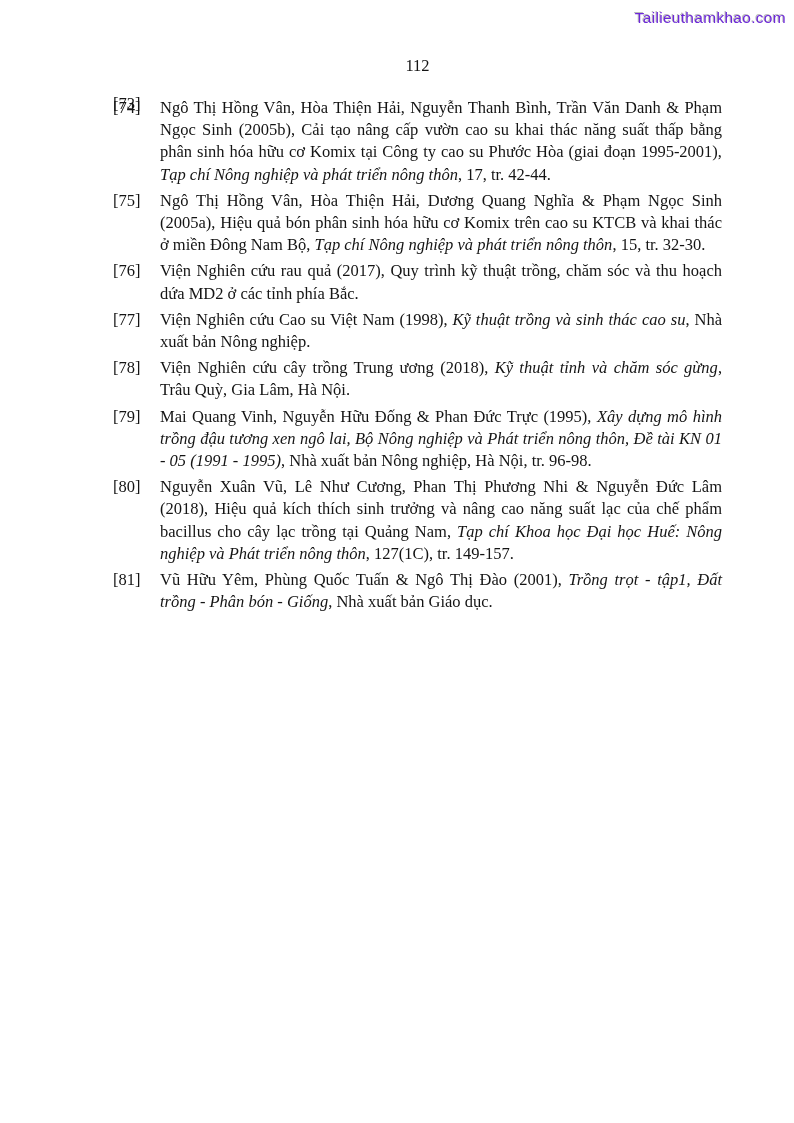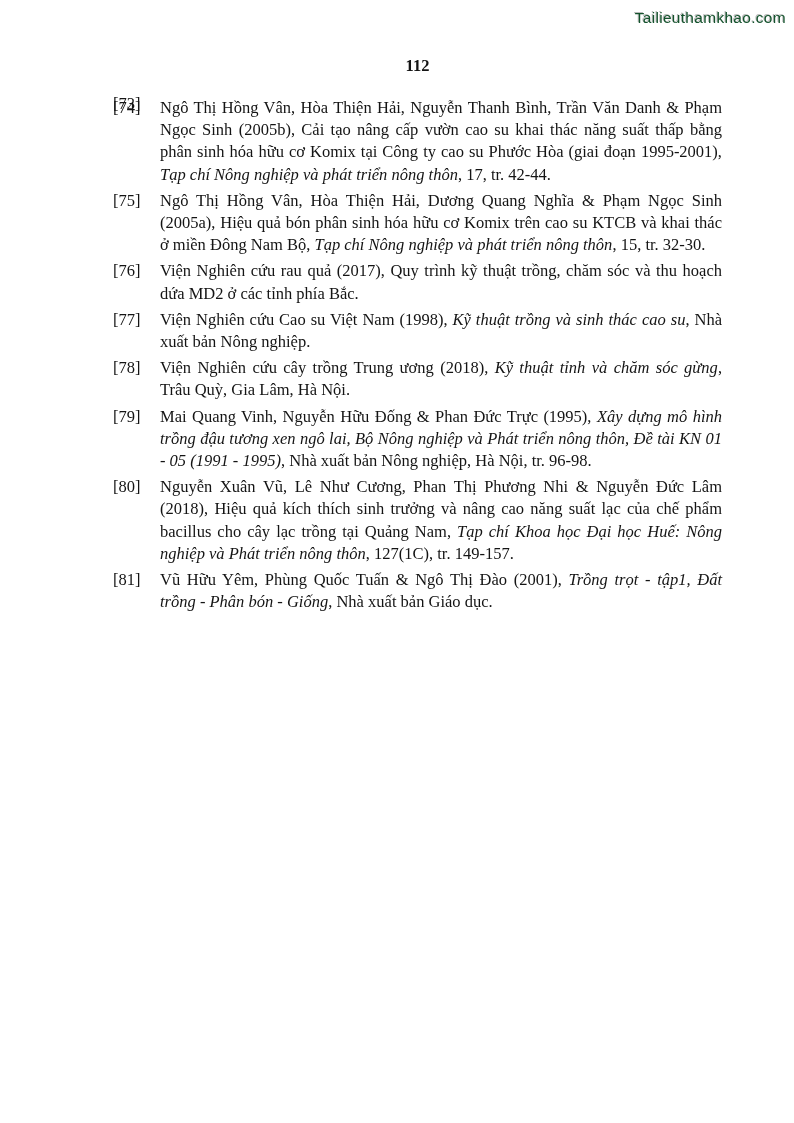--- a/index.html
+++ b/index.html
@@ -16,33 +16,32 @@
     font-family: "Liberation Serif", serif;
     color: #141414;
   }
   .watermark {
     position: absolute;
     top: 9px;
     right: 8px;
     font-family: "Liberation Sans", sans-serif;
     font-size: 15.5px;
     letter-spacing: 0.3px;
-    color: #14532d;
+    color: #6d28d9;
     text-shadow: -1px -1px 0 #bcbcbc, 1px 1px 0 #ffffff;
     user-select: none;
   }
   .page-number {
     position: absolute;
     top: 55px;
     left: 113px;
     right: 72px;
     text-align: center;
     font-size: 16.5px;
     line-height: 22px;
-    font-weight: bold;
   }
   .content {
     position: absolute;
     top: 93px;
     left: 113px;
     right: 72px;
     font-size: 16.5px;
     line-height: 22.2px;
     font-family: Liberation Serif, serif;
   }

